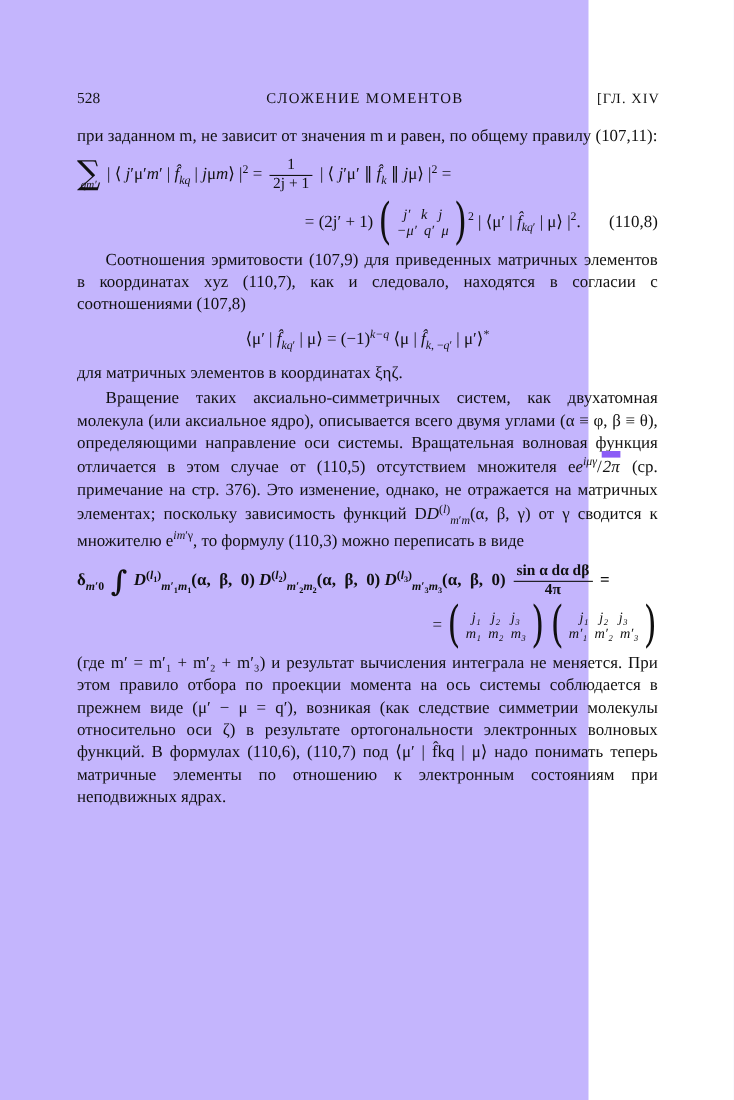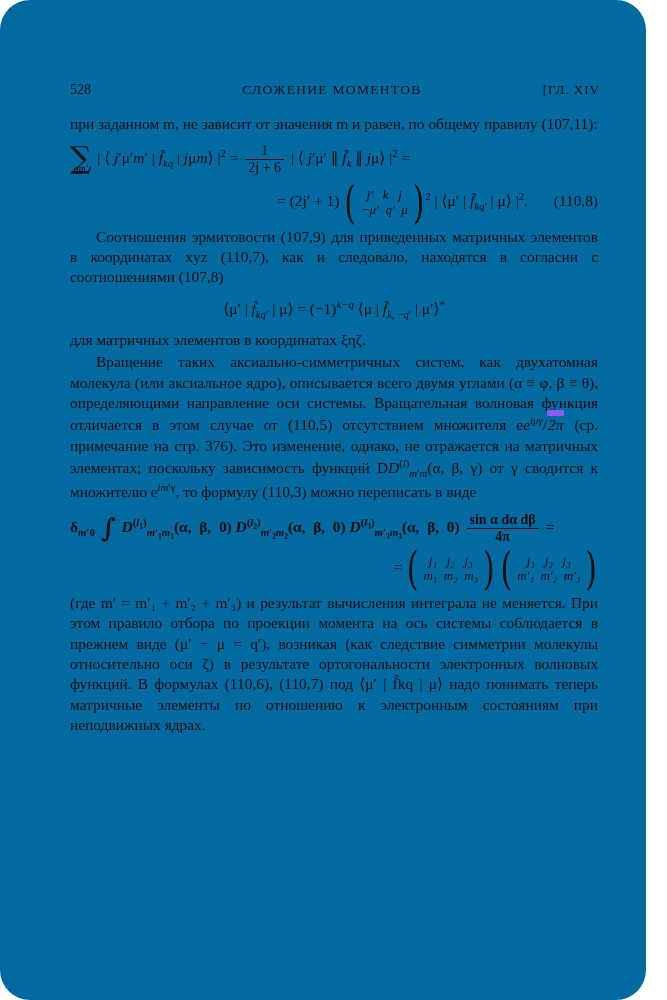--- a/index.html
+++ b/index.html
@@ -11,24 +11,23 @@
     width: 667px;
     height: 1000px;
     font-family: "Liberation Serif", serif;
     color: #101010;
     position: relative;
     overflow: hidden;
   }
   .page {
     position: absolute;
     left: 0; top: 0;
-    width: 646px;
+    width: 535px;
     height: 1000px;
-    background: #0369a1;
-    border-radius: 30px;
+    background: #c4b5fd;
   }
   .header {
     position: absolute;
     left: 70px;
     top: 82px;
     width: 530px;
     display: flex;
     align-items: baseline;
     justify-content: space-between;
     font-size: 13px;
@@ -149,21 +148,21 @@
 
     <div class="eq">
       <div style="text-align:left;">
         <span class="sumwrap">
           <span class="sym-sum">∑</span>
           <span class="lim">qm′</span>
         </span>
         <span>| ⟨ <i>j</i>′μ′<i>m</i>′ | <i>f̂</i><sub><i>kq</i></sub> | <i>j</i>μ<i>m</i>⟩ |<sup>2</sup> =</span>
         <span class="frac">
           <span class="num">1</span>
-          <span class="den">2j + 6</span>
+          <span class="den">2j + 1</span>
         </span>
         <span>| ⟨ <i>j</i>′μ′ ∥ <i>f̂</i><sub><i>k</i></sub> ∥ <i>j</i>μ⟩ |<sup>2</sup> =</span>
       </div>
       <div style="text-align:right; margin-top:12px;">
         <span>= (2j′ + 1)</span>
         <span class="bigparen">(</span>
         <span class="matrix2">
           <span class="r">j′   k   j</span>
           <span class="r">−μ′  q′  μ</span>
         </span>

